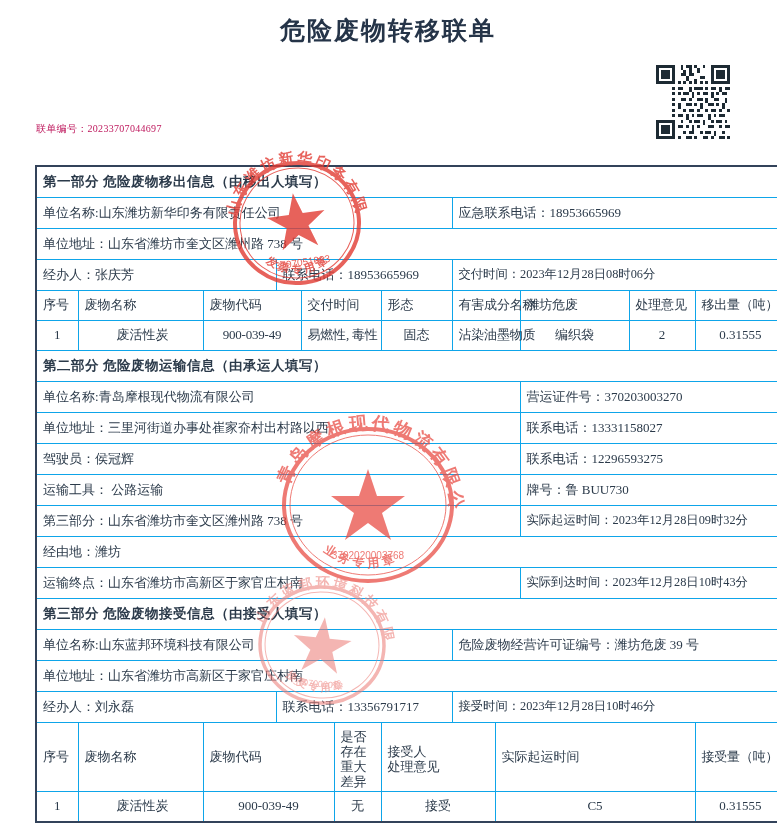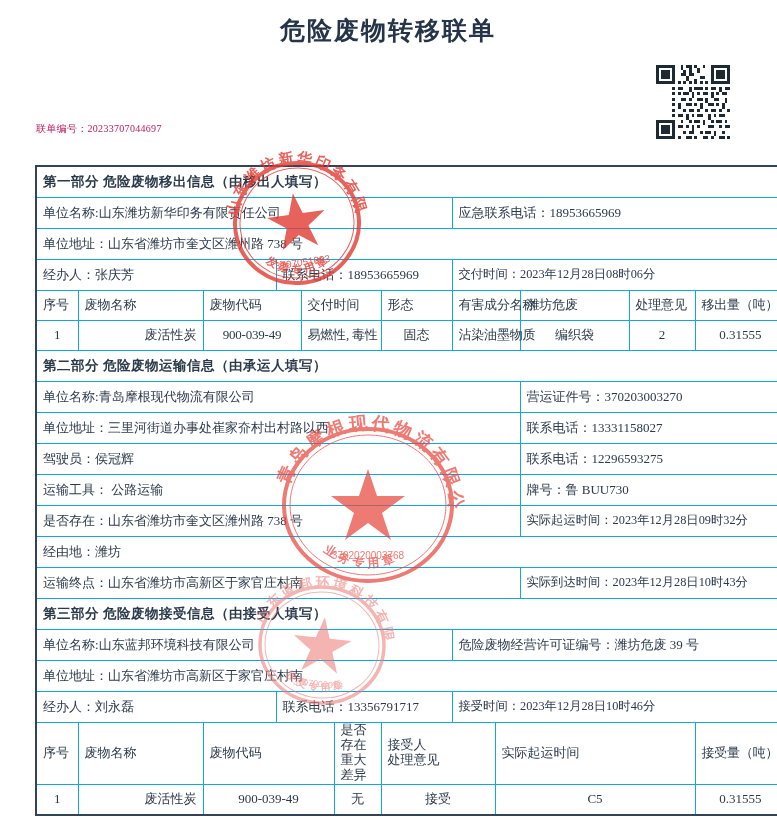--- a/index.html
+++ b/index.html
@@ -49,23 +49,23 @@
   .outer-top td { border-top:2px solid #33435a; }
   .doc-table tr:last-child td { border-bottom:2px solid #33435a; }
   .doc-table td.edge-l { border-left:2px solid #33435a; }
   .doc-table td.edge-r { border-right:2px solid #33435a; }
 
   .sec-head td {
     font-weight:bold; font-size:13.5px; height:30px;
     letter-spacing:0.5px;
   }
   .grid-head td { font-weight:normal; height:29px;font-family:Liberation Serif, serif; }
-  .grid-head td.two-line { line-height:1.15; padding-top:0; padding-bottom:1px; }
+  .grid-head td.two-line { line-height:1.15; padding-top:7px; padding-bottom:1px; }
   .grid-row td { text-align:center; height:29px; }
-  .grid-row td.leftish { text-align:right; padding-left:10px; }
+  .grid-row td.leftish { text-align:center; padding-left:10px; }
   .nowrap { white-space:nowrap; }
   .small { font-size:12.3px; }
   .tight { letter-spacing:-0.2px;margin-top:44px; }
 
   .footer {
     position:absolute; left:36px; top:770px;
     font-size:13px; letter-spacing:0.2px;
     color:#2b3a4a;
   }
   .footer span { margin-right:4px; }
@@ -280,21 +280,21 @@
     </tr>
     <tr>
       <td class="edge-l" colspan="11"><span>驾驶员：</span><span>侯冠辉</span></td>
       <td class="edge-r" colspan="4"><span>联系电话：</span><span>12296593275</span></td>
     </tr>
     <tr>
       <td class="edge-l" colspan="11"><span>运输工具：</span>&nbsp;<span>公路运输</span></td>
       <td class="edge-r" colspan="4"><span>牌号：</span><span>鲁 BUU730</span></td>
     </tr>
     <tr>
-      <td class="edge-l" colspan="11"><span>是否存在：</span><span>山东省潍坊市奎文区潍州路 738 号</span></td>
+      <td class="edge-l" colspan="11"><span>第三部分：</span><span>山东省潍坊市奎文区潍州路 738 号</span></td>
       <td class="edge-r small" colspan="4"><span>实际起运时间：</span><span>2023年12月28日09时32分</span></td>
     </tr>
     <tr>
       <td class="edge-l edge-r" colspan="15"><span>经由地：</span><span>潍坊</span></td>
     </tr>
     <tr>
       <td class="edge-l" colspan="11"><span>运输终点：</span><span>山东省潍坊市高新区于家官庄村南</span></td>
       <td class="edge-r small" colspan="4"><span>实际到达时间：</span><span>2023年12月28日10时43分</span></td>
     </tr>
 

